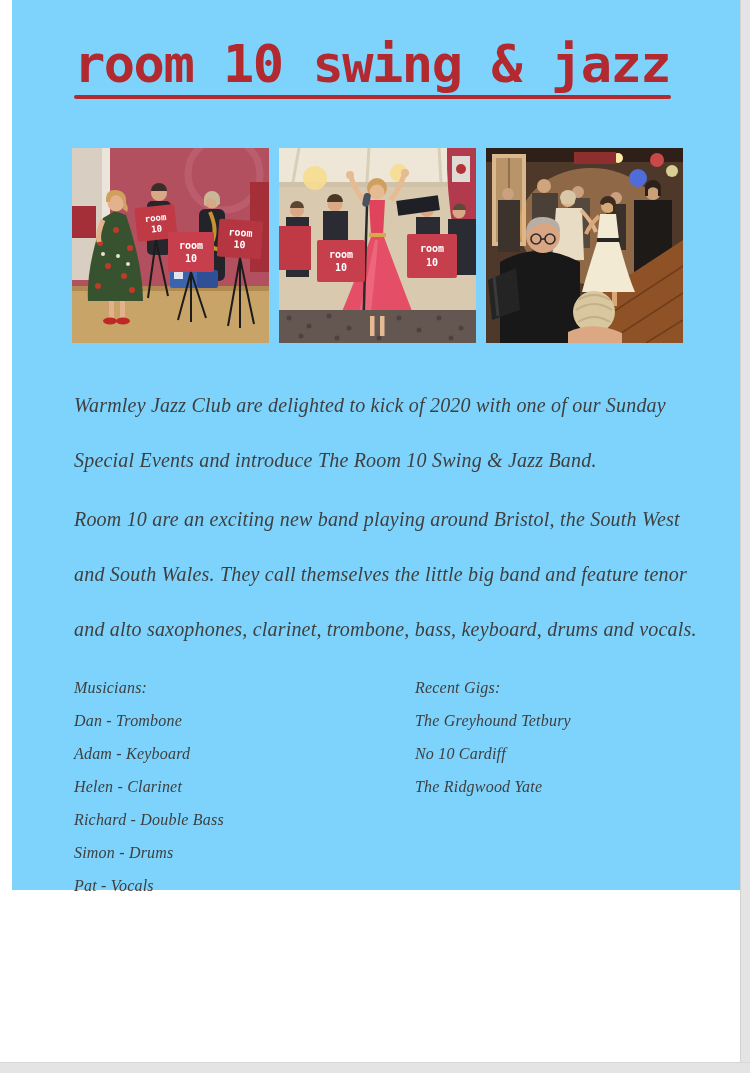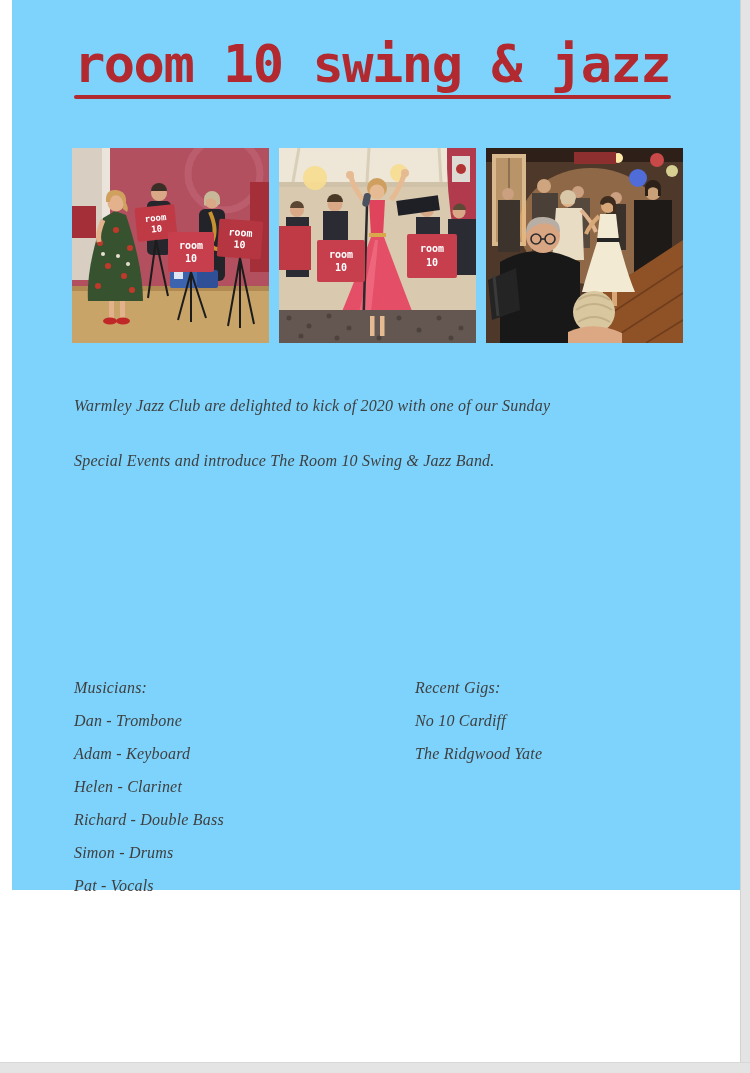--- a/index.html
+++ b/index.html
@@ -23,21 +23,21 @@
 
   .photo{position:absolute;top:148px;width:197px;height:195px;overflow:hidden;background:#888;}
   .photo svg{display:block;width:100%;height:100%;}
   #photo1{left:60px;}
   #photo2{left:267px;}
   #photo3{left:474px;}
   .standtxt{font-family:"DejaVu Sans Mono", monospace;font-weight:bold;fill:#ffffff;}
 
   .para{
     position:absolute;left:62px;width:676px;
-    font-size:16px;font-style:italic;color:#3f3f3f;
+    font-size:20px;font-style:italic;color:#3f3f3f;
     line-height:55px;white-space:pre-line;letter-spacing:0.2px;
   }
   #para-intro{top:378px;}
   #para-about{top:492px;}
 
   .list{
     position:absolute;top:671px;
     font-size:16px;font-style:italic;color:#3f3f3f;
     line-height:33px;letter-spacing:0.2px;
   }
@@ -255,36 +255,40 @@
       <line x1="8" y1="128" x2="12" y2="168" stroke="#3a3a3a" stroke-width="3"></line>
 
       <circle cx="108" cy="164" r="21" fill="#d9c7a0"></circle>
       <path d="M92 152 Q108 142 124 152 M90 162 Q108 150 126 162 M92 174 Q108 164 124 174" stroke="#c3b088" stroke-width="2" fill="none"></path>
       <path d="M82 184 Q108 172 136 185 L136 195 L82 195 Z" fill="#dba883"></path>
     </svg>
   </div>
 
   <div class="para" id="para-intro">Warmley Jazz Club are delighted to kick of 2020 with one of our Sunday
 Special Events and introduce The Room 10 Swing &amp; Jazz Band.</div>
+  <div class="para" id="para-about">Room 10 are an exciting new band playing around Bristol, the South West
+and South Wales.  They call themselves the little big band and feature tenor
+and alto saxophones, clarinet, trombone, bass, keyboard, drums and vocals.</div>
 
   <div class="list" id="musicians">
     <div class="list-heading">Musicians:</div>
     <div class="list-items">
         <div>Dan - Trombone</div>
         <div>Adam - Keyboard</div>
         <div>Helen - Clarinet</div>
         <div>Richard - Double Bass</div>
         <div>Simon - Drums</div>
         <div>Pat - Vocals</div>
       </div>
   </div>
 
   <div class="list" id="gigs">
     <div class="list-heading">Recent Gigs:</div>
     <div class="list-items">
+        <div>The Greyhound Tetbury</div>
         <div>No 10 Cardiff</div>
         <div>The Ridgwood Yate</div>
       </div>
   </div>
 
 </div>
 
 <div class="edge-right"></div>
 <div class="edge-bottom"></div>
 

